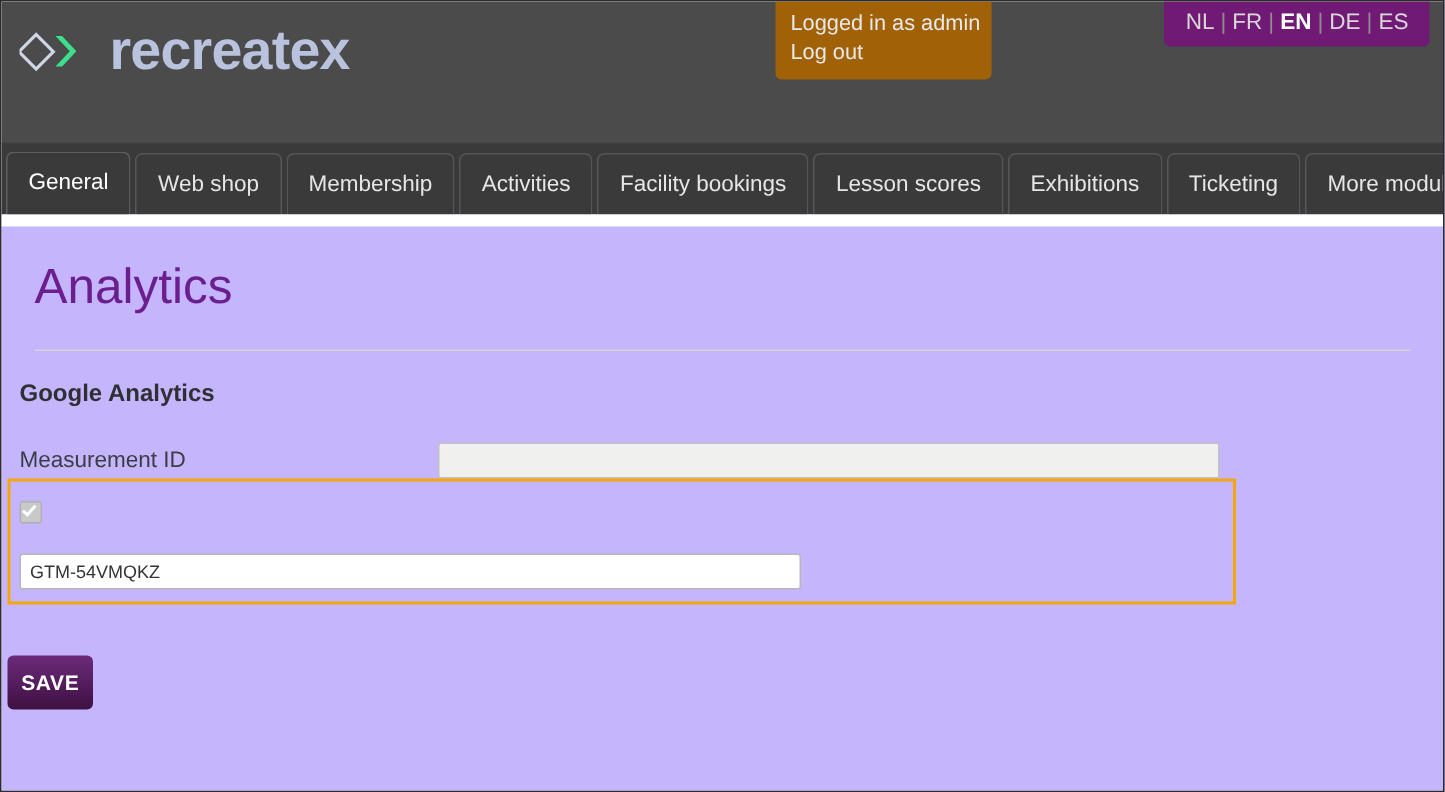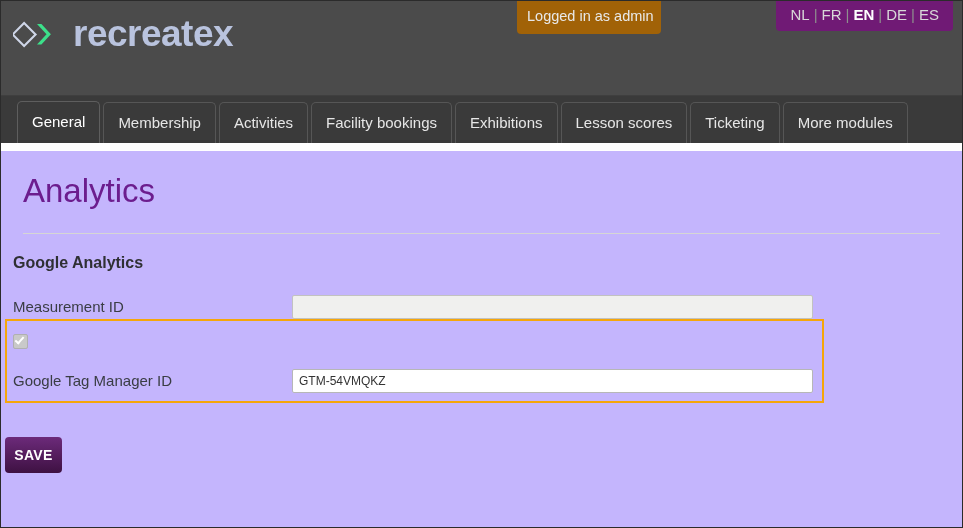--- a/index.html
+++ b/index.html
@@ -75,21 +75,21 @@
   }
   .lang-item { cursor: pointer; padding: 0 3px; }
   .lang-item.active { color: #ffffff; font-weight: bold; }
   .lang-sep { color: #8e8e8e; padding: 0 1px; }
 
   
   #tabbar {
     position: relative;
     height: 47px;
     background: #3a3a3a;
-    padding-left: 16px;
+    padding-left: 3px;
     display: flex;
     align-items: flex-end;
     gap: 3px;
   }
   .tab {
     background: #3a3a3a;
     color: #e6e6e6;
     font-size: 15px;
     line-height: 1;
     padding: 12px 14px 13px 14px;
@@ -235,42 +235,44 @@
     <div id="brand">
       <svg id="logo-mark" width="46" height="34" viewBox="0 0 46 34">
         <rect x="3" y="9.4" width="16.2" height="16.2" transform="rotate(45 11.1 17.5)" fill="none" stroke="#cfd6e8" stroke-width="2.1"></rect>
         <path d="M24 7 L33.5 17.2 L24 27.4 L28.4 27.4 L37.9 17.2 L28.4 7 Z" fill="#3ce08a"></path>
       </svg>
       <span id="brand-name">recreatex</span>
     </div>
 
     <div id="login-box">
       <div>Logged in as admin</div>
+      <div id="logout-link">Log out</div>
     </div>
 
     <div id="lang-box">
         <span class="lang-item">NL</span>
         <span class="lang-sep">|</span>
         <span class="lang-item">FR</span>
         <span class="lang-sep">|</span>
         <span class="lang-item active">EN</span>
         <span class="lang-sep">|</span>
         <span class="lang-item">DE</span>
         <span class="lang-sep">|</span>
         <span class="lang-item">ES</span>
       </div>
   </div>
 
   <div id="tabbar">
       <div class="tab active">General</div>
+      <div class="tab">Web shop</div>
       <div class="tab">Membership</div>
       <div class="tab">Activities</div>
       <div class="tab">Facility bookings</div>
+      <div class="tab">Lesson scores</div>
       <div class="tab">Exhibitions</div>
-      <div class="tab">Lesson scores</div>
       <div class="tab">Ticketing</div>
       <div class="tab">More modules</div>
     </div>
 
   <div id="content">
     <div id="white-strip"></div>
 
     <h1 id="page-title">Analytics</h1>
     <div id="title-divider"></div>
 
@@ -289,21 +291,20 @@
 
       <div class="form-row">
         <div class="form-field">
           <span class="chk">
             <span class="mark"></span>
           </span>
         </div>
       </div>
 
       <div class="form-row">
-        <div class="form-label">Google Tag Manager ID</div>
         <div class="form-field">
           <input class="txt" type="text" placeholder="" value="GTM-54VMQKZ" style="">
         </div>
       </div>
     </div>
 
     <button id="save-button">SAVE</button>
   </div>
 </div>
 

